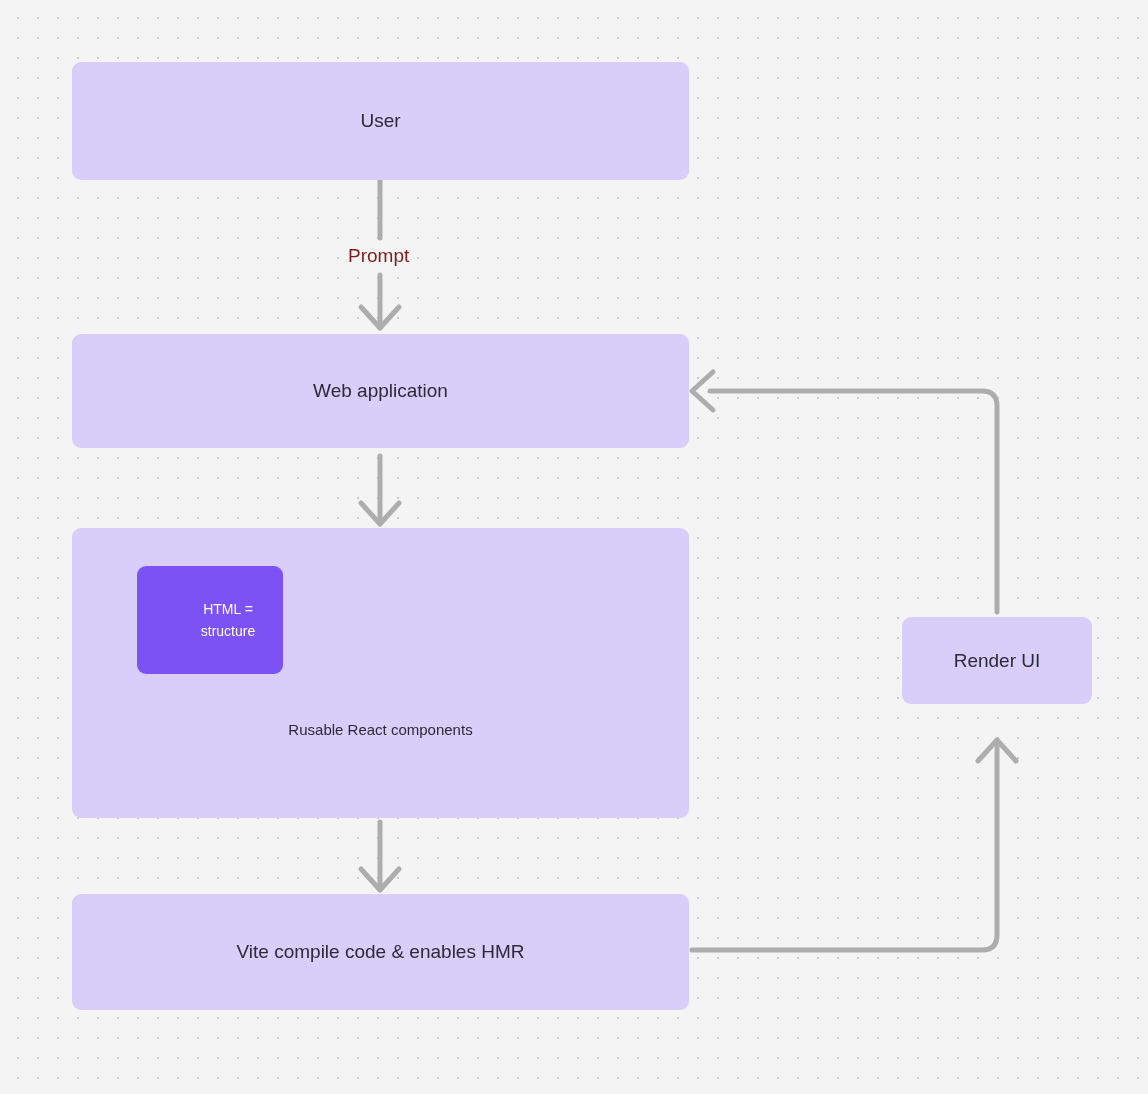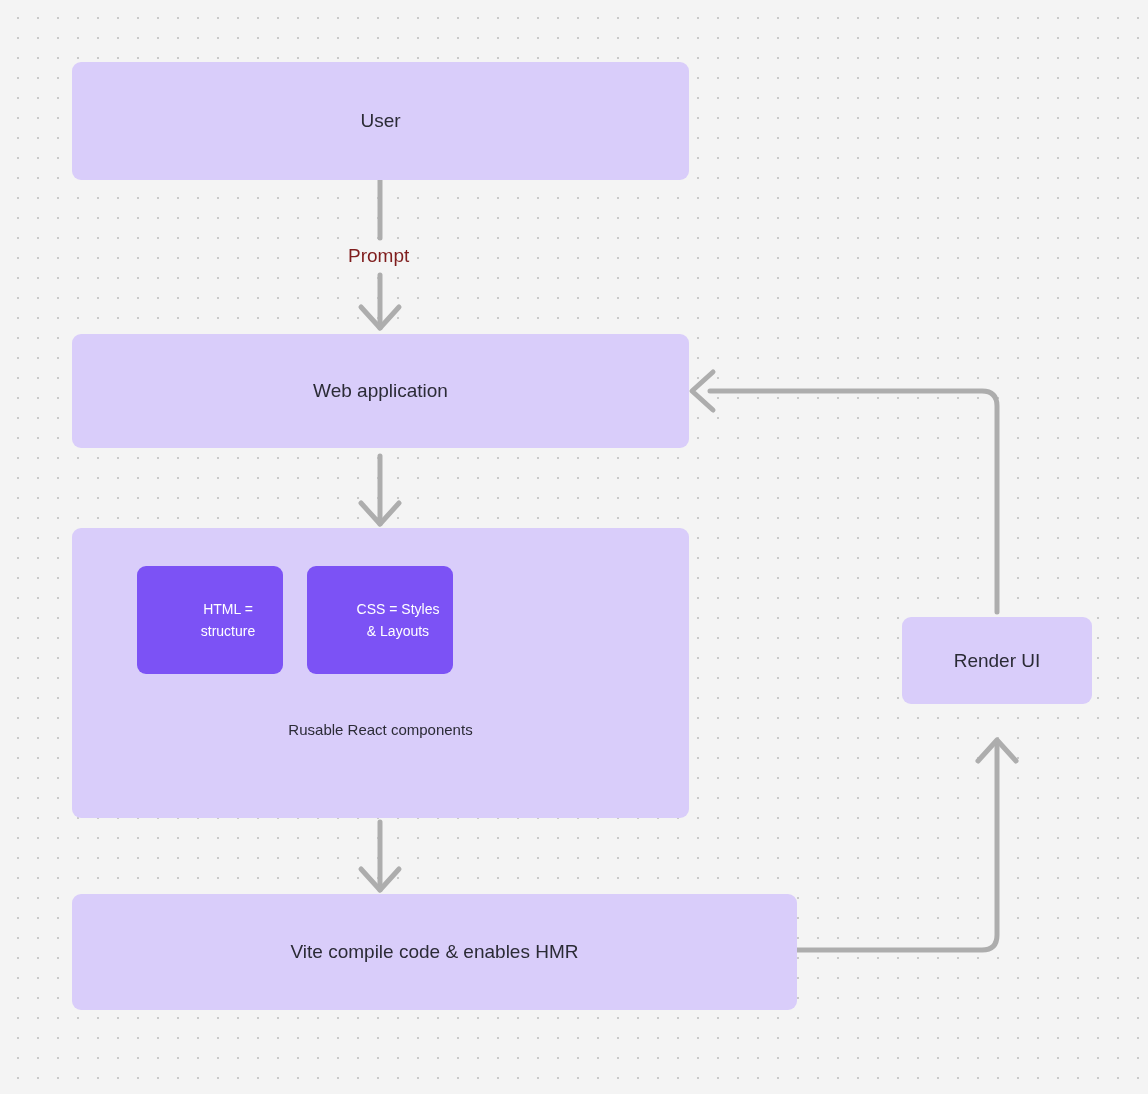--- a/index.html
+++ b/index.html
@@ -129,33 +129,27 @@
 
     <div class="chips-row">
 
       <div class="node node-inner" style="left:65px; top:38px; width:146px; height:108px;">
         <span>
           <span>HTML =</span><br>
           <span>structure</span>
         </span>
       </div>
 
-      <div class="node node-inner" style="left:235px; top:38px; width:146px; height:108px;">
-        <span>
-          <span>CSS = Styles</span><br>
-          <span>&amp; Layouts</span>
-        </span>
-      </div>
 
 
       <div class="caption" style="top:192px;">Rusable React components</div>
     </div>
   </div>
 
-  <div class="node node-outer" id="vite-node" style="left:72px; top:894px; width:725px; height:116px;">
+  <div class="node node-outer" id="vite-node" style="left:72px; top:894px; width:617px; height:116px;">
     <span>Vite compile code &amp; enables HMR</span>
   </div>
 
   <div class="node node-outer" id="render-ui-node" style="left:902px; top:617px; width:190px; height:87px;">
     <span>Render UI</span>
   </div>
 
 </div>
 
 </body></html>

